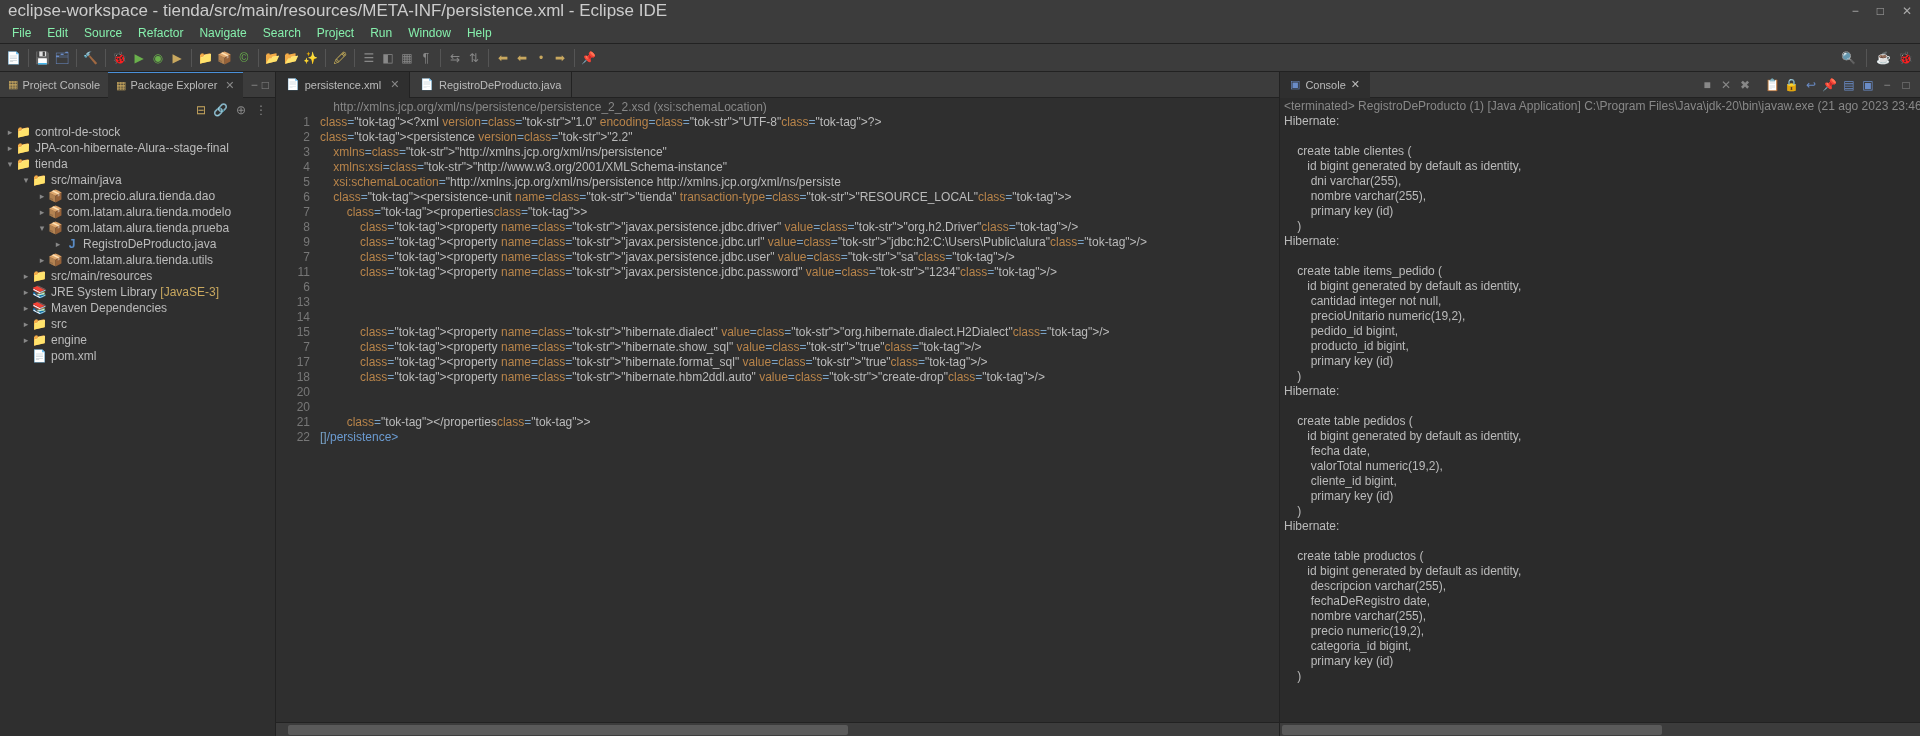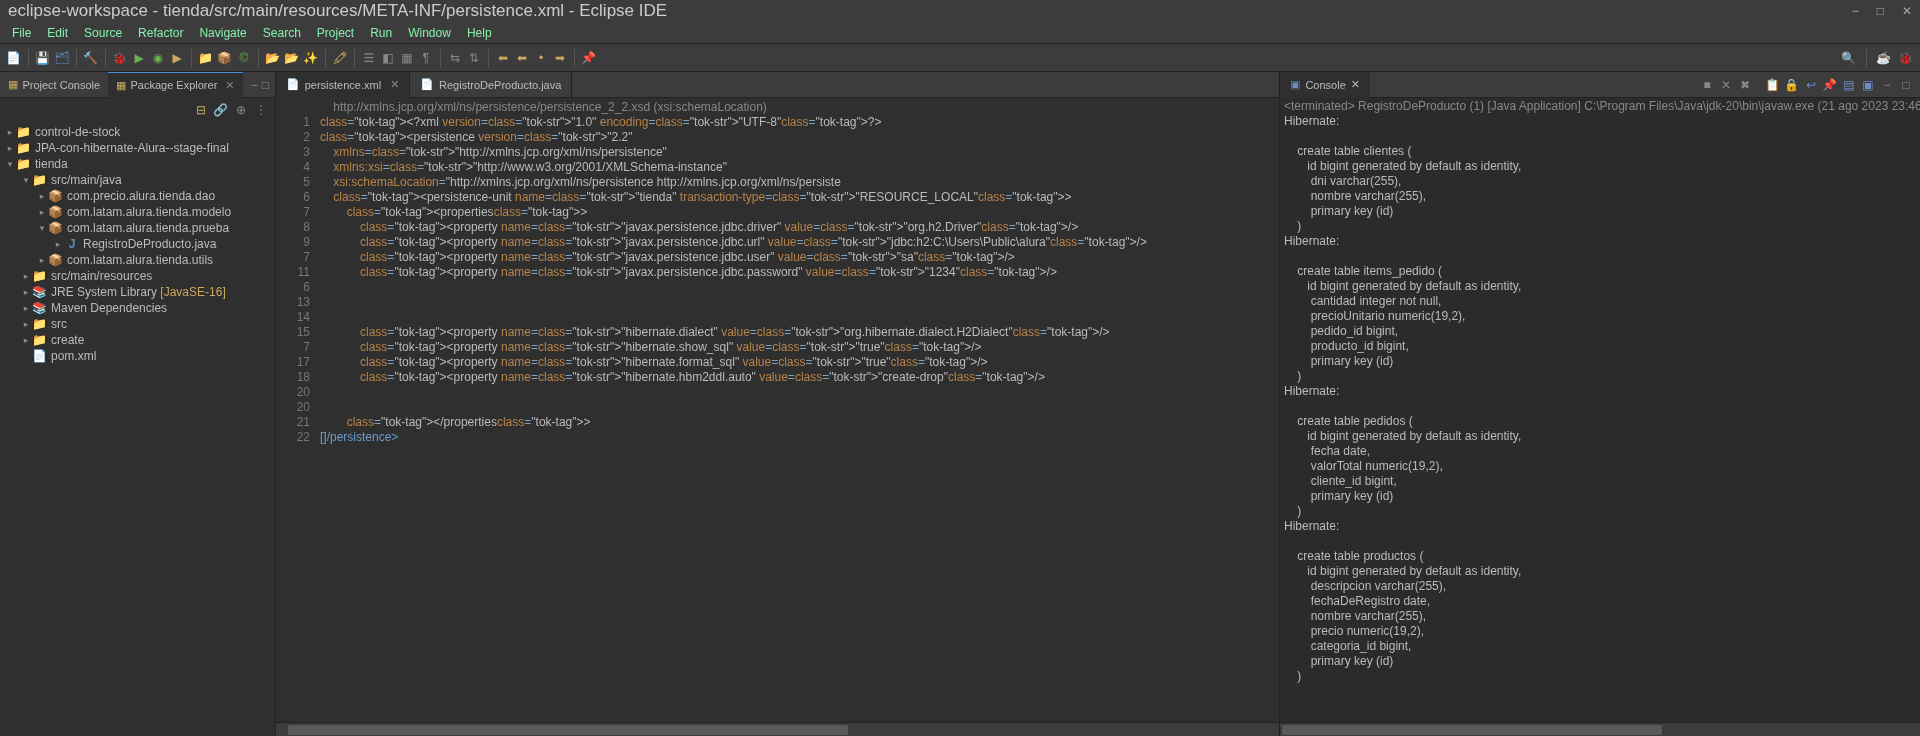--- a/index.html
+++ b/index.html
@@ -195,36 +195,36 @@
           <span>com.latam.alura.tienda.utils</span>
         </div>
         <div class="tree-row" style="padding-left: 20px;">
           <span class="tree-twisty">▸</span>
           <span class="tree-icon folder-icon">📁</span>
           <span>src/main/resources</span>
         </div>
         <div class="tree-row" style="padding-left: 20px;">
           <span class="tree-twisty">▸</span>
           <span class="tree-icon ">📚</span>
-          <span>JRE System Library <span style="color:#c9a85f">[JavaSE-16]</span></span>
+          <span>JRE System Library <span style="color:#c9a85f">[JavaSE-3]</span></span>
         </div>
         <div class="tree-row" style="padding-left: 20px;">
           <span class="tree-twisty">▸</span>
           <span class="tree-icon ">📚</span>
           <span>Maven Dependencies</span>
         </div>
         <div class="tree-row" style="padding-left: 20px;">
           <span class="tree-twisty">▸</span>
           <span class="tree-icon folder-icon">📁</span>
           <span>src</span>
         </div>
         <div class="tree-row" style="padding-left: 20px;">
           <span class="tree-twisty">▸</span>
           <span class="tree-icon folder-icon">📁</span>
-          <span>create</span>
+          <span>engine</span>
         </div>
         <div class="tree-row" style="padding-left: 20px;">
           <span class="tree-twisty"></span>
           <span class="tree-icon ">📄</span>
           <span>pom.xml</span>
         </div>
       </div>
   </div>
 
   <div class="editor-area">

